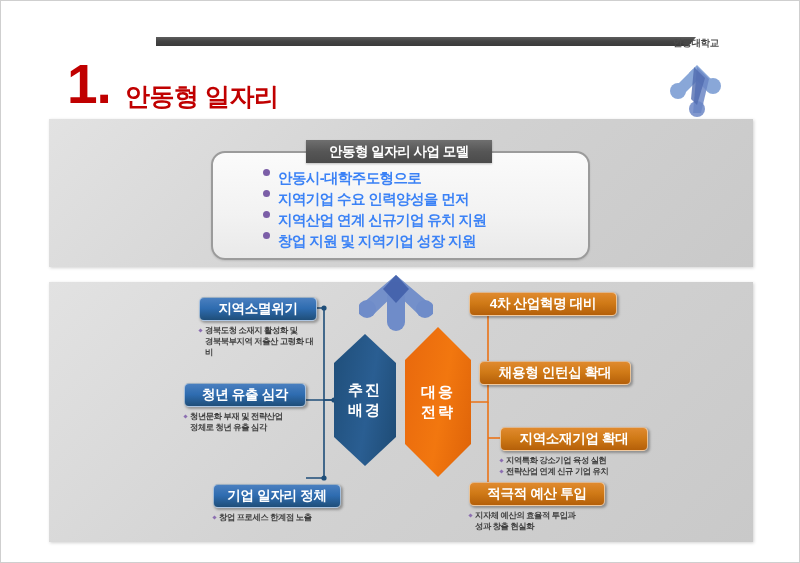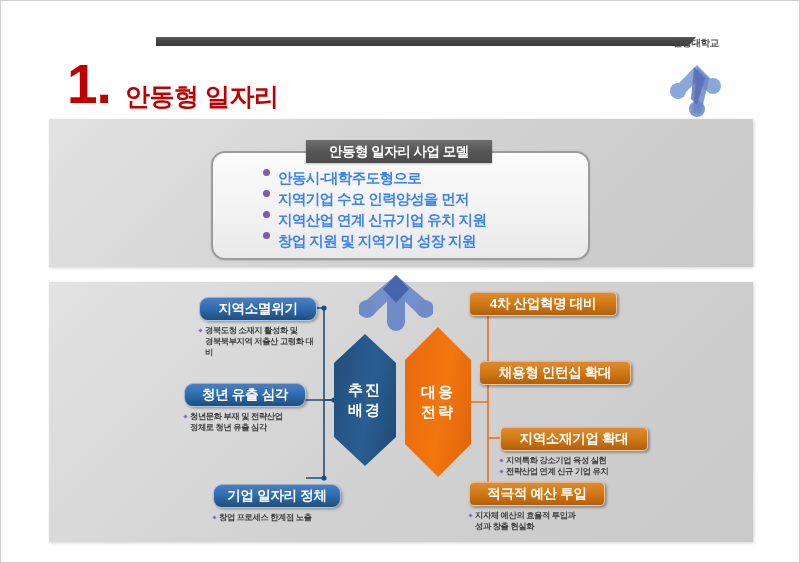--- a/index.html
+++ b/index.html
@@ -179,21 +179,20 @@
     font-size: 13.5px;
     font-weight: bold;
     color: #ffffff;
     letter-spacing: -0.3px;
     white-space: nowrap;
     box-shadow: 1.5px 1.5px 2.5px rgba(0,0,0,0.3);
     border: 1px solid rgba(255,255,255,0.55);
   }
   .pill.blue {
     background: linear-gradient(180deg,#4a7fbf 0%, #2e6cb0 48%, #1f4e79 100%);
-    border-radius: 9px;
   }
   .pill.orange {
     background: linear-gradient(180deg,#e08a2e 0%, #cf7916 48%, #b45f09 100%);
   }
   .desc {
     margin-top: 4px;
     font-size: 8.3px;
     font-weight: bold;
     color: #404040;
     letter-spacing: -0.4px;

